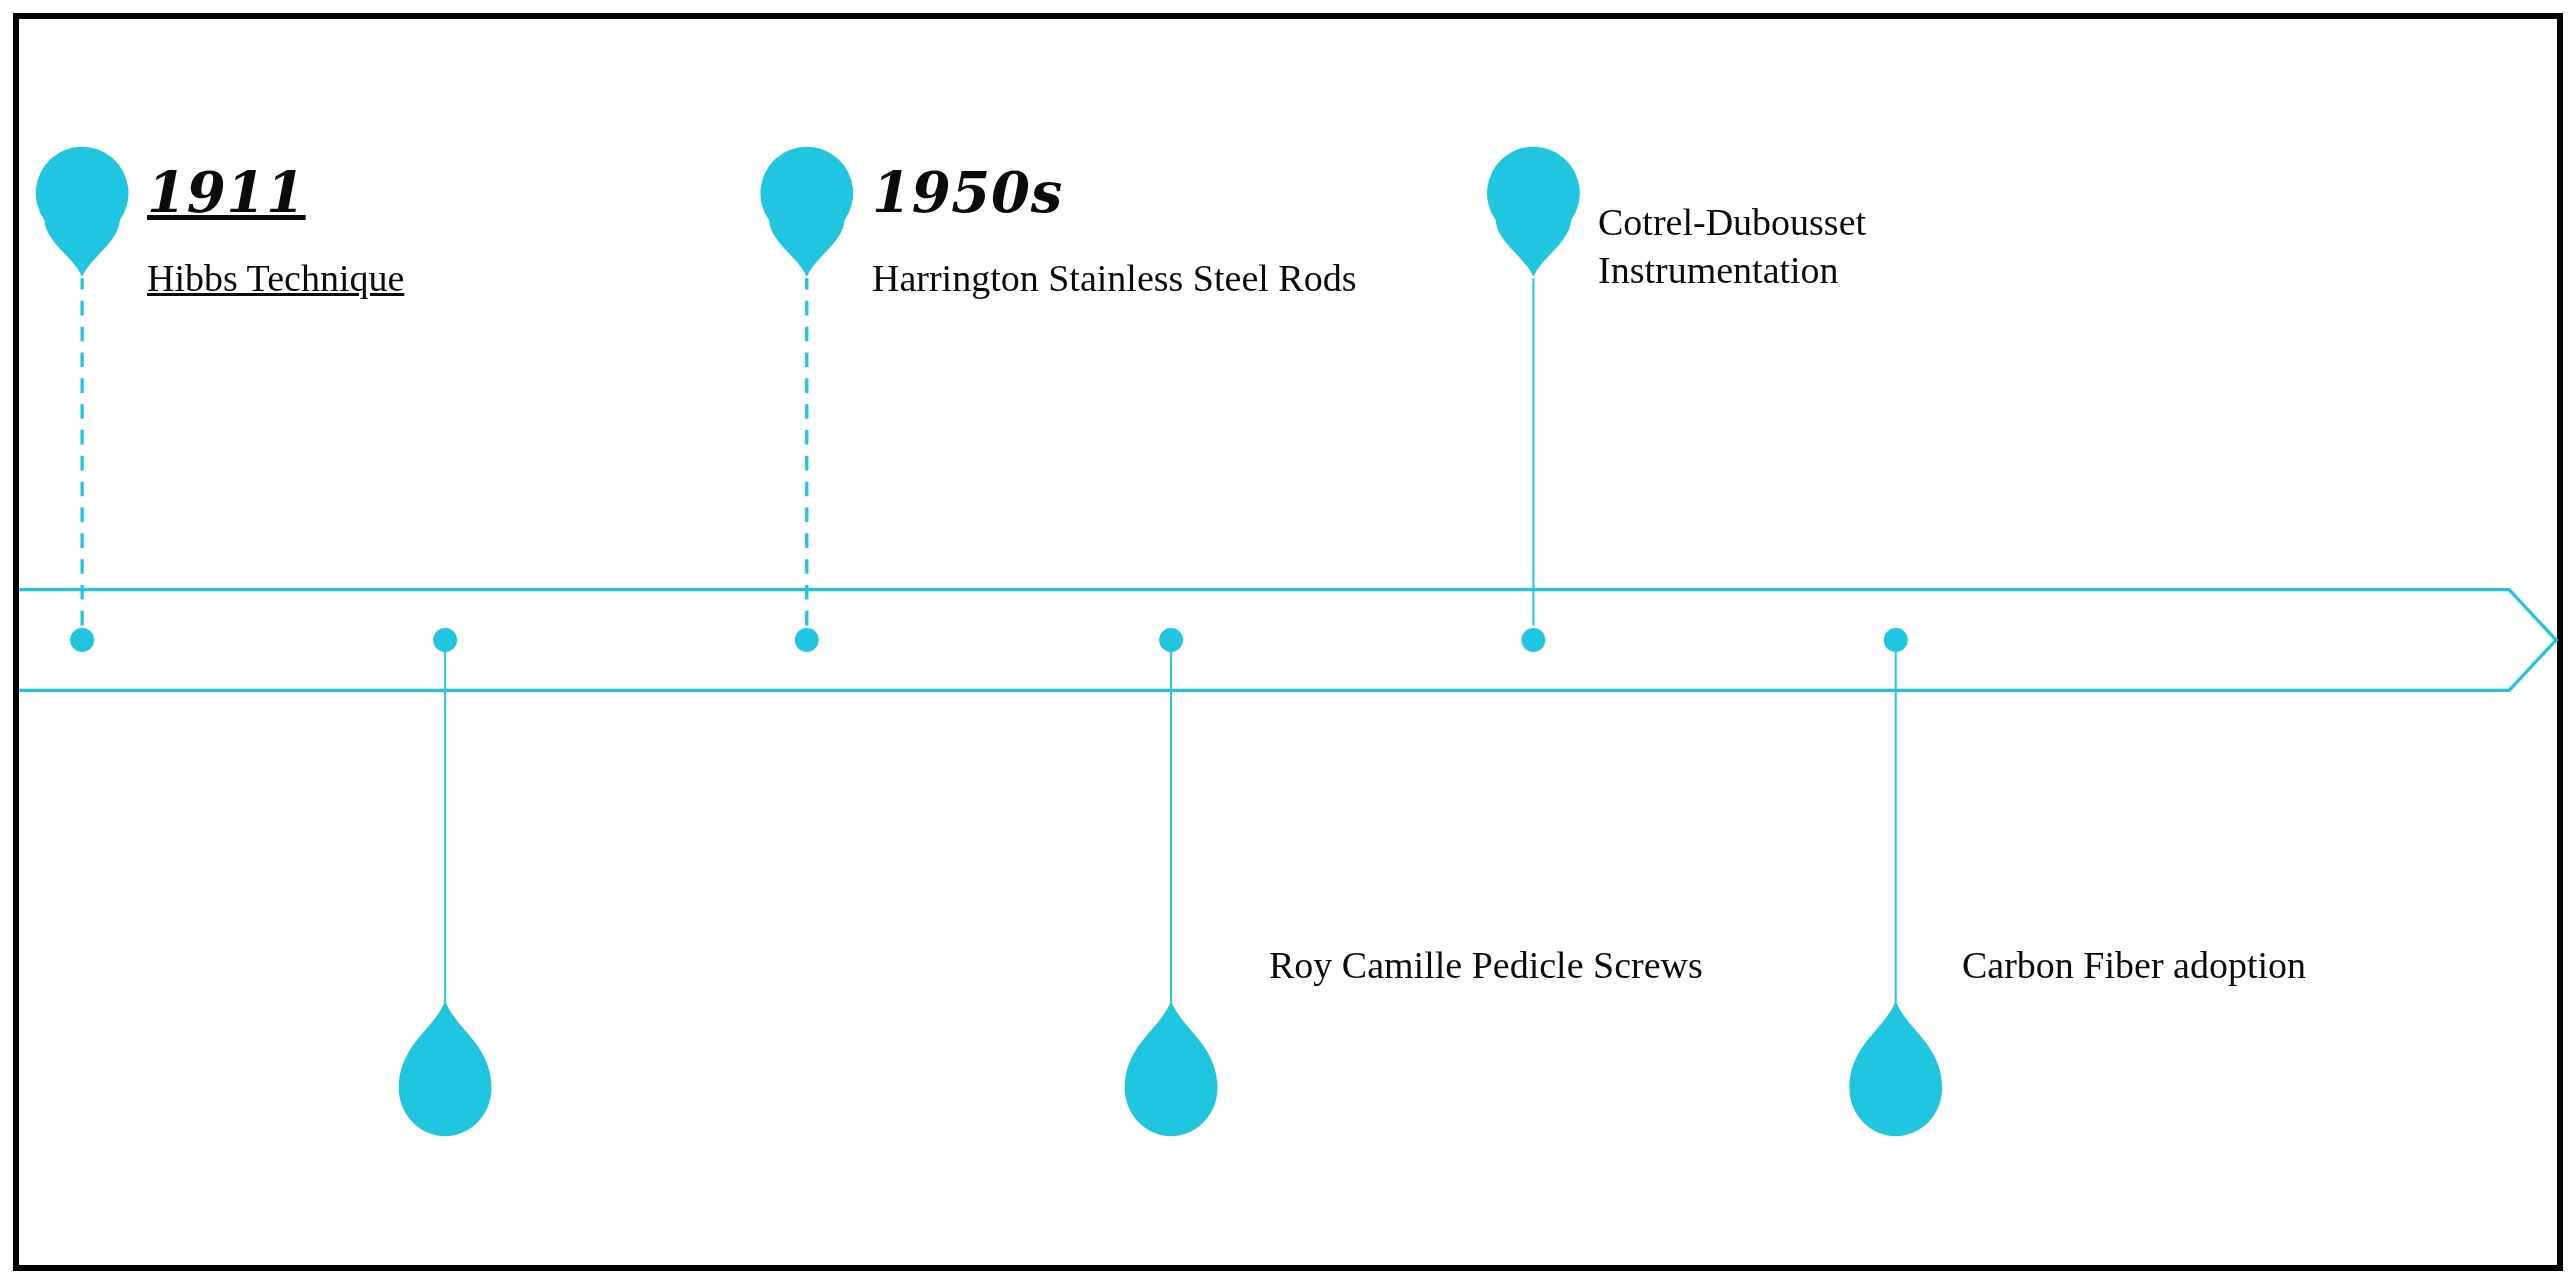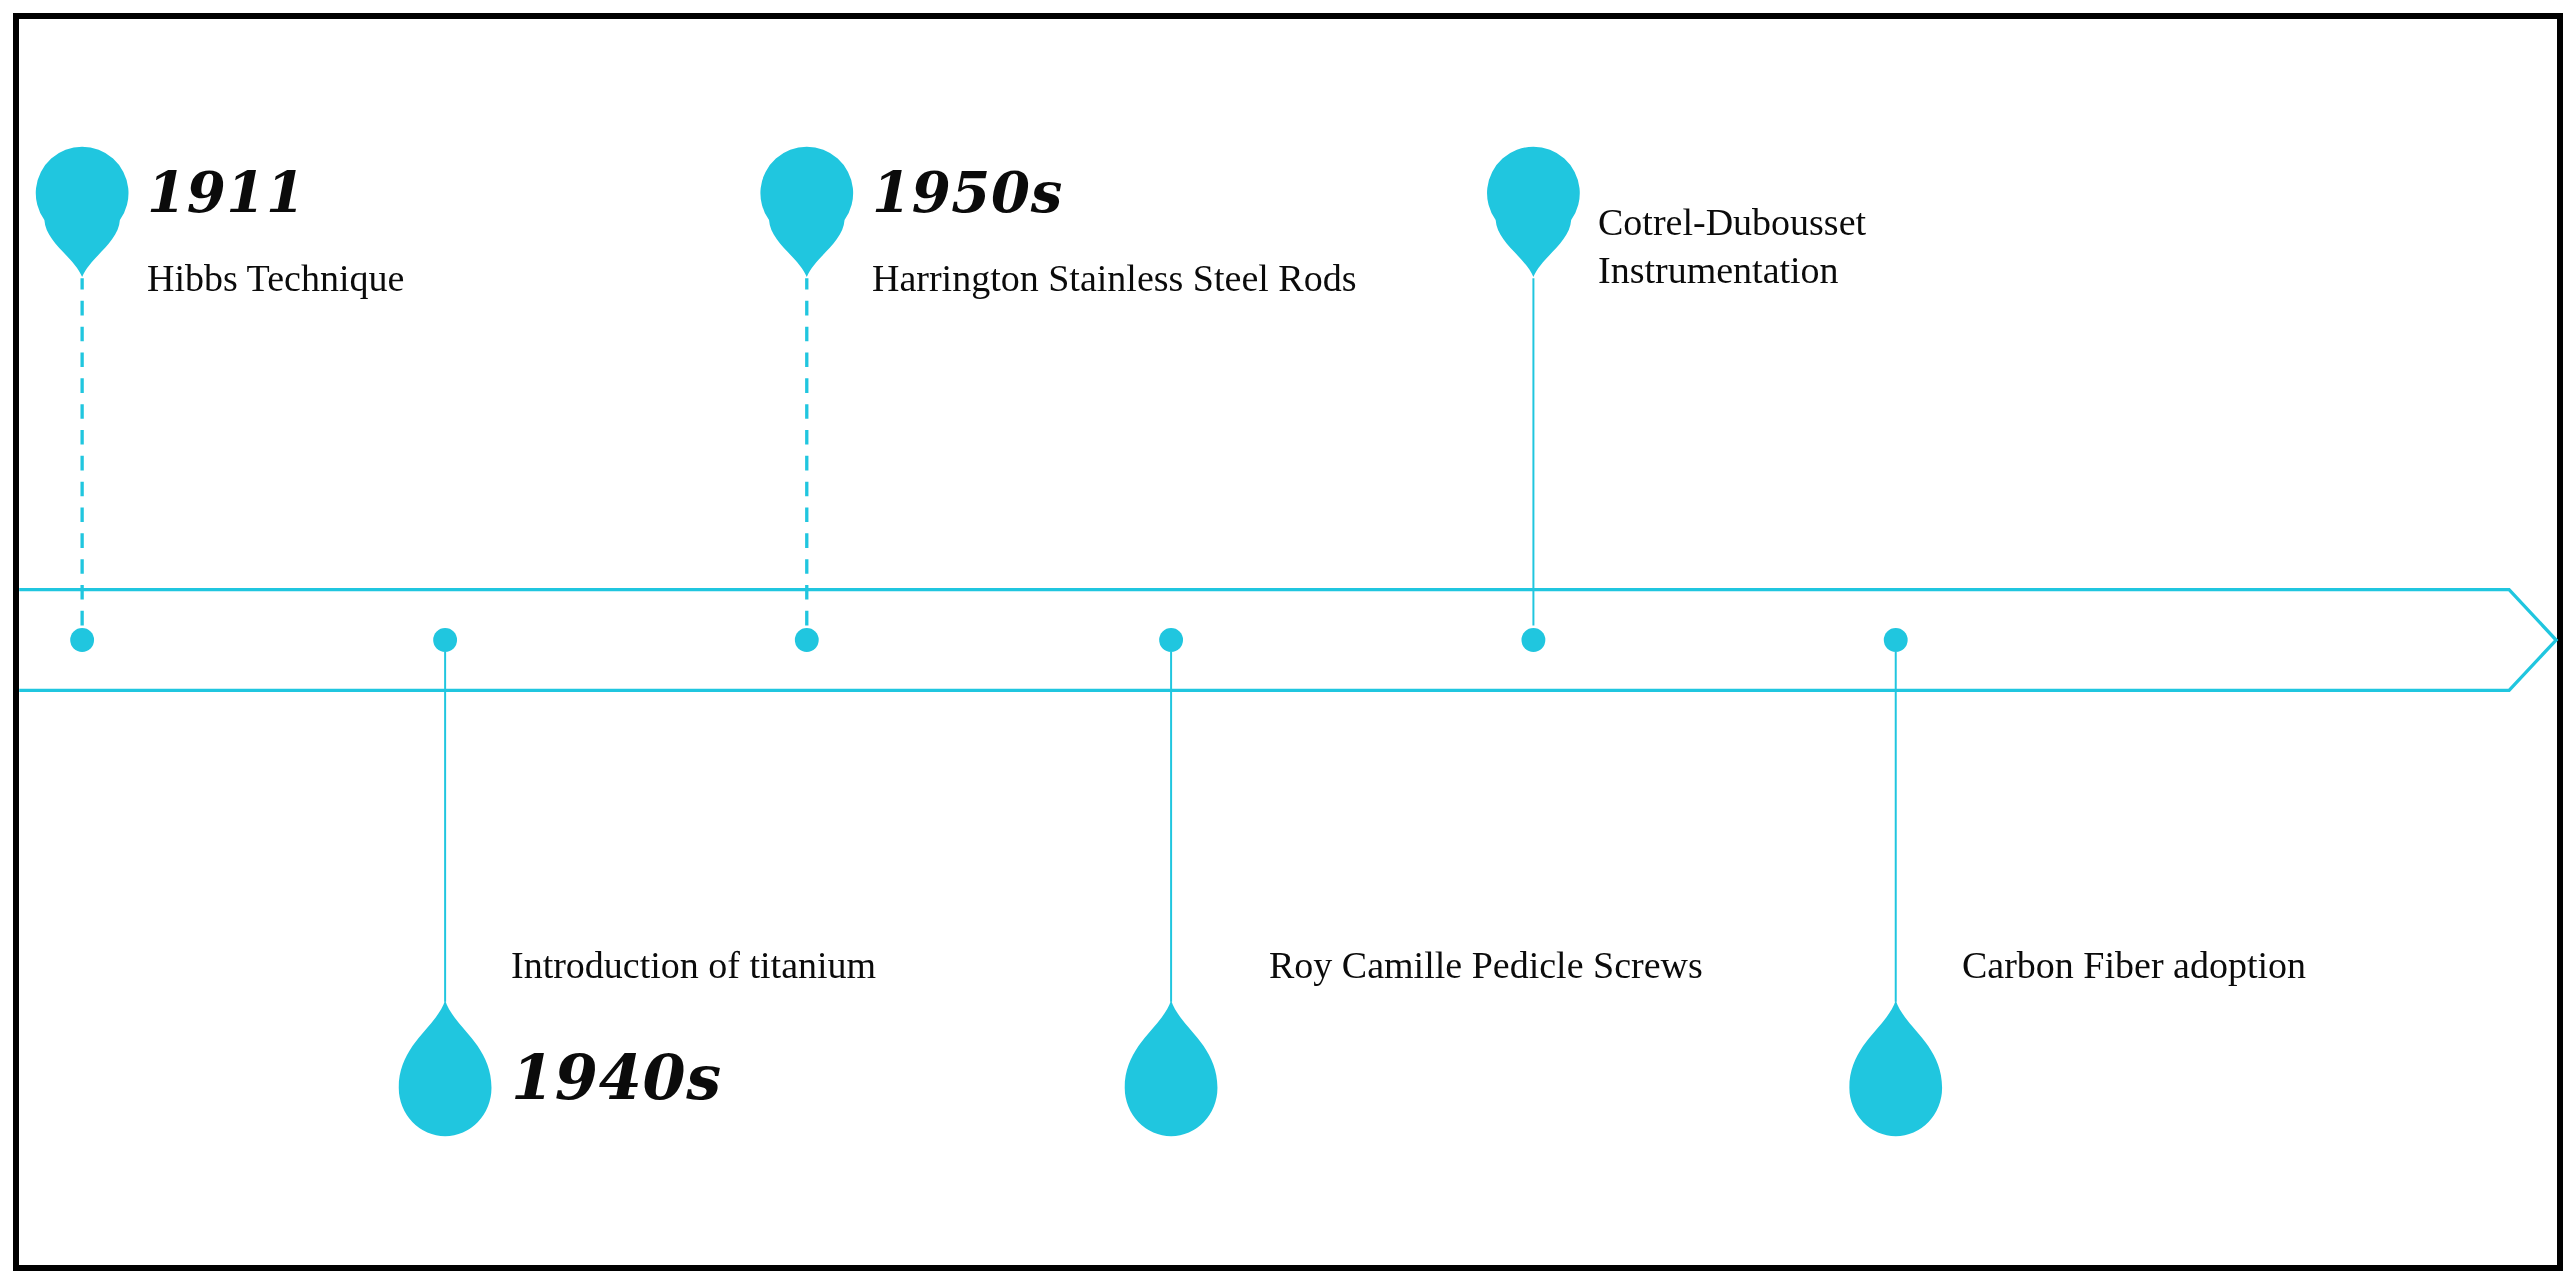--- a/index.html
+++ b/index.html
@@ -92,38 +92,34 @@
       <use class="shape" href="#balloon" transform="translate(2315,418)"></use>
     </g>
 
     <g>
       <line class="connector" x1="2862" y1="984" x2="2862" y2="1512"></line>
       <circle class="dot" cx="2862" cy="966" r="18"></circle>
       <use class="shape" href="#droplet" transform="translate(2862,1510)"></use>
     </g>
   </svg>
 
-  <div class="event above" style="left:147px;width:543px;">
+  <div class="event above" style="left:147px;width:543px;text-decoration:underline;">
     <div class="year">1911</div>
     <div class="label">Hibbs Technique</div>
   </div>
 
   <div class="event above" style="left:872px;width:517px;">
     <div class="year">1950s</div>
     <div class="label">Harrington Stainless Steel Rods</div>
   </div>
 
   <div class="event above" style="left:1598px;width:424px;">
     <div class="label">Cotrel-Dubousset Instrumentation</div>
   </div>
 
-  <div class="event below" style="left:511px;">
-    <div class="label">Introduction of titanium</div>
-    <div class="year">1940s</div>
-  </div>
 
   <div class="event below" style="left:1237px;margin-left:32px;">
     <div class="label">Roy Camille Pedicle Screws</div>
   </div>
 
   <div class="event below" style="left:1962px;">
     <div class="label">Carbon Fiber adoption</div>
   </div>
 
 </div>

